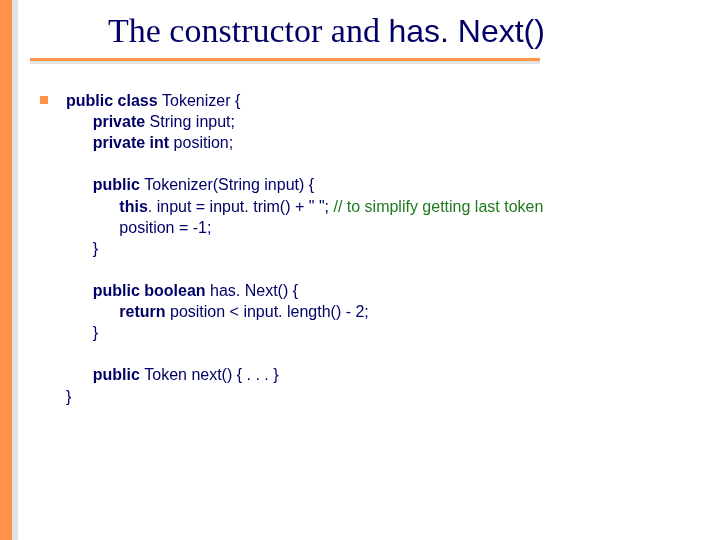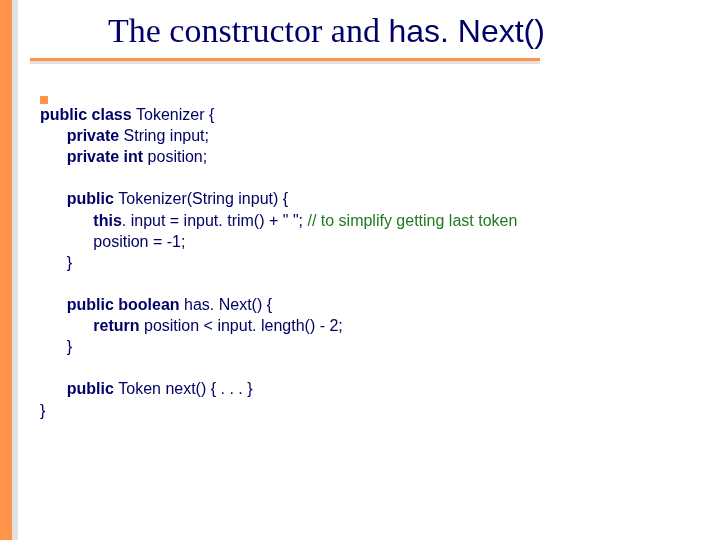--- a/index.html
+++ b/index.html
@@ -71,21 +71,20 @@
     top: 90px;
     width: 660px;
     font-family: Verdana, Geneva, Tahoma, sans-serif;
     font-size: 16px;
     color: #000066;
     line-height: 1.32;
   }
   .bullet-row {
     display: flex;
     align-items: flex-start;
-    flex-direction: column;
   }
   .bullet {
     width: 8px;
     height: 8px;
     background: #ff934a;
     margin-top: 6px;
     margin-right: 18px;
     flex: 0 0 auto;
   }
   .code {

